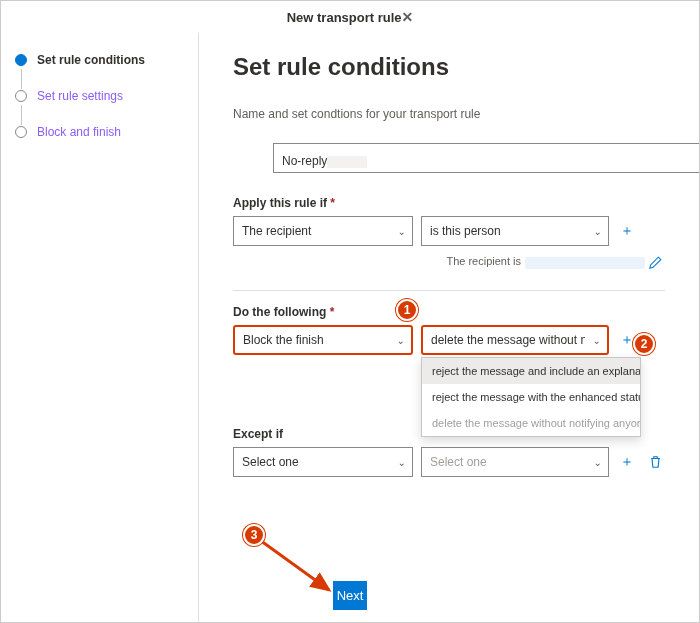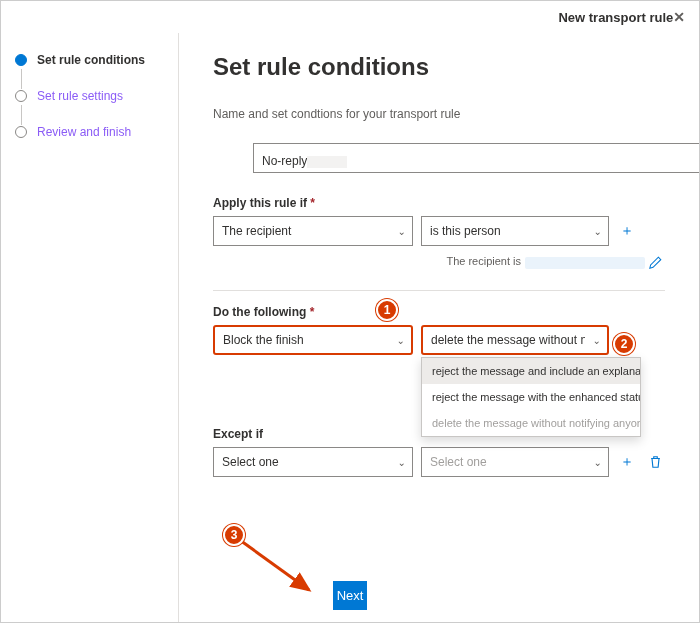--- a/index.html
+++ b/index.html
@@ -1,38 +1,38 @@
 <!DOCTYPE html>
 <html><head>
 <meta charset="utf-8">
 <style>
 * { box-sizing: border-box; margin: 0; padding: 0; }
 body { font-family: "Segoe UI", Arial, sans-serif; font-size: 13px; color: #323130; background: #fff; }
 .dialog { width: 700px; height: 623px; border: 1px solid #ccc; position: relative; display: flex; flex-direction: column; }
-.header { display: flex; justify-content: flex-end; align-items: center; padding: 8px 14px; font-weight: 600; font-size: 13px; }
+.header { display: flex; justify-content: center; align-items: center; padding: 8px 14px; font-weight: 600; font-size: 13px; }
 .close { font-size: 14px; color: #605e5c; cursor: pointer; }
 .body { flex: 1; display: flex; overflow: hidden; }
 .sidebar { width: 210px; border-right: 1px solid #e1dfdd; padding: 20px 14px; }
 .steps { list-style: none; }
 .step { display: flex; align-items: center; gap: 10px; font-size: 12px; color: #8b5cf6; position: relative; padding-bottom: 22px; }
 .step::after { content: ""; position: absolute; left: 6px; top: 16px; width: 1px; height: 20px; background: #c8c6c4; }
 .step:last-child::after { display: none; }
 .step .dot { width: 12px; height: 12px; border-radius: 50%; border: 1px solid #8a8886; background: #fff; flex-shrink: 0; }
 .step.active .dot { background: #0078d4; border-color: #0078d4; }
 .step.active { color: #323130; font-weight: 600; }
 .main { flex: 1; padding: 20px 34px 10px 34px; overflow: visible; position: relative; }
 .title { font-size: 24px; font-weight: 600; margin-bottom: 26px; }
 .subtitle { font-size: 12px; color: #605e5c; margin-bottom: 22px; }
 .field-label { font-size: 12px; font-weight: 600; margin-bottom: 6px; display: block; }
 .req { color: #a4262c; }
 .input { width: 100%; height: 30px; border: 1px solid #8a8886; padding: 4px 8px; font-size: 12px; background: #fff; }
 .row { display: flex; gap: 8px; align-items: center; margin-bottom: 4px; }
 .select { height: 30px; border: 1px solid #8a8886; background: #fff; padding: 4px 22px 4px 8px; font-size: 12px; position: relative; display: flex; align-items: center; cursor: pointer; }
 .select .chev { position: absolute; right: 6px; top: 50%; transform: translateY(-50%); color: #605e5c; font-size: 10px; }
-.sel-a { width: 200px; }
+.sel-a { width: 180px; }
 .sel-b { width: 188px; }
 .iconbtn { width: 20px; height: 20px; display: flex; align-items: center; justify-content: center; color: #0078d4; cursor: pointer; font-size: 14px; }
 .iconbtn.edit { color: #0078d4; }
 .recip-line { font-size: 11px; color: #605e5c; margin-top: 6px; display: flex; justify-content: flex-end; align-items: center; }
 .redact { display: inline-block; width: 120px; height: 12px; background: #eaf3fb; vertical-align: middle; margin-left: 4px; border-radius: 2px; }
 .divider { border: none; border-top: 1px solid #e1dfdd; margin: 18px 0 14px; }
 .section { margin-bottom: 8px; position: relative; }
 
 .redbox { border: 2px solid #d83b01 !important; border-radius: 3px; }
 .callout { position: absolute; width: 22px; height: 22px; background: #d83b01; color: #fff; border-radius: 50%; display: flex; align-items: center; justify-content: center; font-size: 12px; font-weight: 600; z-index: 20; border: 2px solid #fff; box-shadow: 0 0 0 1px #d83b01; }
@@ -62,21 +62,21 @@
         <li class="step active">
           <span class="dot"></span>
           <span>Set rule conditions</span>
         </li>
         <li class="step">
           <span class="dot"></span>
           <span>Set rule settings</span>
         </li>
         <li class="step">
           <span class="dot"></span>
-          <span>Review and finish</span>
+          <span>Block and finish</span>
         </li>
       </ul>
     </div>
 
     <div class="main">
       <h1 class="title">Set rule conditions</h1>
       <p class="subtitle">Name and set condtions for your transport rule</p>
 
       
       <div class="section">

